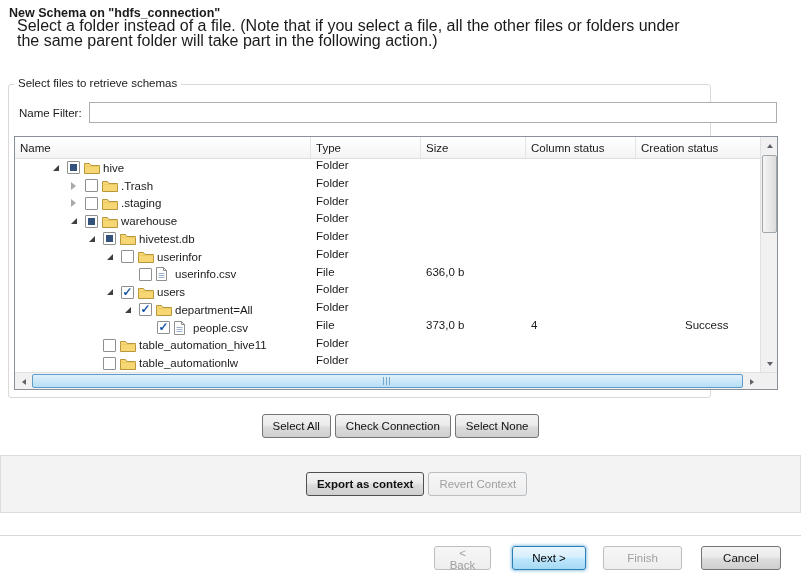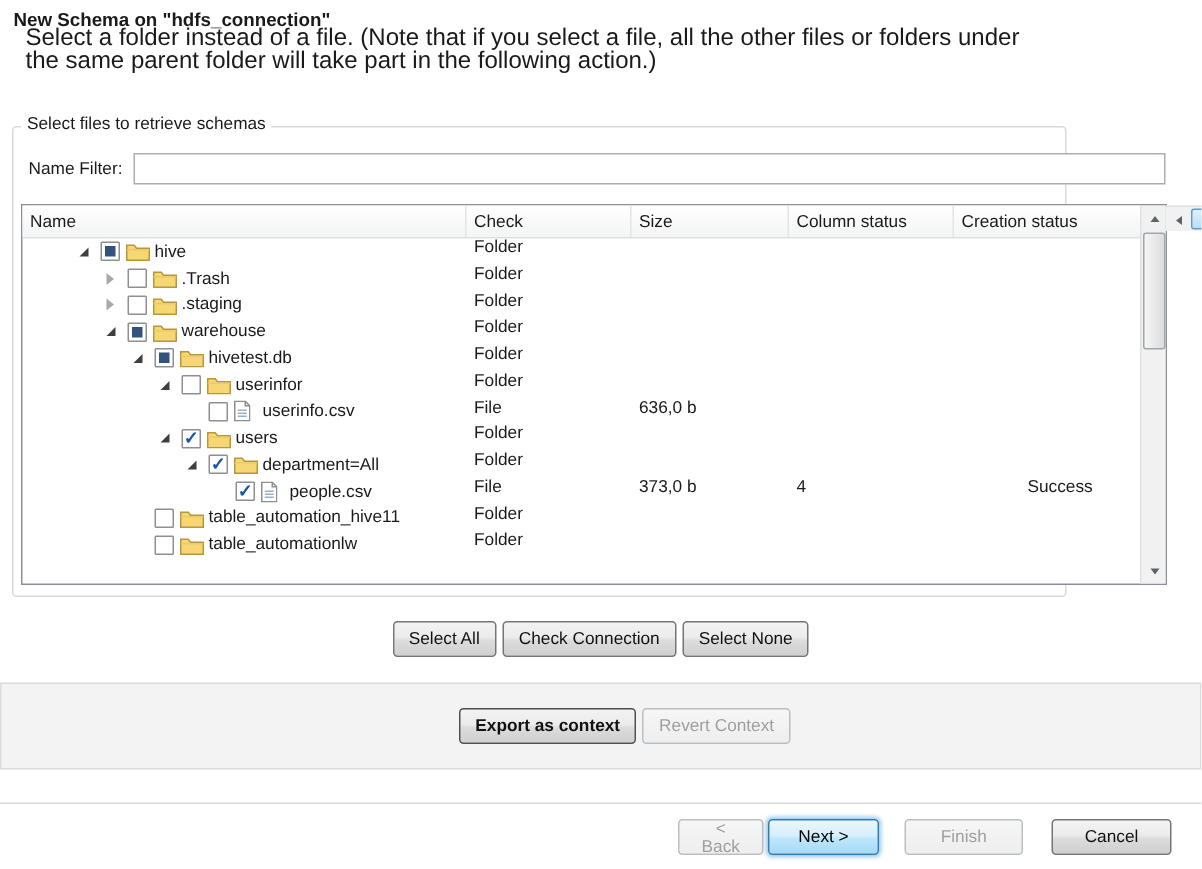--- a/index.html
+++ b/index.html
@@ -15,21 +15,21 @@
   
   .group { position:absolute; left:8px; top:84px; width:703px; height:314px;
            border:1px solid #d9d9d9; border-radius:3px; }
   .group-title { position:absolute; left:5px; top:-8px; background:#fff; padding:0 4px; font-size:11.5px; }
   .filter-label { position:absolute; left:10px; top:22px; font-size:11.5px; }
   .filter-input { position:absolute; left:80px; top:17px; width:688px; height:21px;
                   border:1px solid #abadb3; padding:2px 4px; font:inherit; font-size:11.5px; background:#fff; }
 
   
   .tablec { position:absolute; left:5px; top:51px; width:764px; height:254px;
-            border:1px solid #8a9097; background:#fff; display:flex; flex-direction:row; }
+            border:1px solid #8a9097; background:#fff; display:flex; flex-direction:column; }
   .ttop { display:flex; flex:1; }
   .tmain { width:745px; display:flex; flex-direction:column; }
   .thead { height:22px; display:flex; flex:none;
            background:linear-gradient(#ffffff,#f3f4f5); border-bottom:1px solid #dfdfdf; }
   .th { display:flex; align-items:center; padding-left:5px; border-right:1px solid #e4e4e4; font-size:11.5px; }
   .w-name{width:296px} .w-type{width:110px} .w-size{width:105px} .w-col{width:110px}
   .w-status{flex:1; border-right:none}
   .tbody { flex:1; overflow:hidden; }
   .trow { height:17.75px; display:flex; }
   .cell { font-size:11.5px; white-space:nowrap; overflow:hidden; }
@@ -77,42 +77,42 @@
          border:1px solid #757575; border-radius:3px; color:#111; }
   .win.strong { border-color:#4f4f4f; font-weight:bold;margin-left:32px; }
   .win.disabled { background:linear-gradient(#f6f6f6,#eeeeee); border:1px solid #b9bec2; color:#9f9f9f; }
   .win.default { background:linear-gradient(#eaf6fd,#d7effc 45%,#bde6fd 55%,#a6d9f4);
                  border:1px solid #2c7fb6; box-shadow:0 0 3px 1px rgba(61,149,214,.55); color:#000; }
   .midbar { position:absolute; left:0; top:414px; width:100%; display:flex; justify-content:center; gap:4px; }
   .ctxpanel { position:absolute; left:0; top:455px; width:801px; height:58px; background:#f3f3f3;
               border:1px solid #dcdcdc; display:flex; justify-content:center; align-items:center; gap:4px; }
   .footer-sep { position:absolute; left:0; top:535px; width:801px; height:1px; background:#d8d8d8; }
   .footer { position:absolute; top:546px; right:20px; display:flex; align-items:flex-start; }
-  .footer .b-back{width:57px} .footer .b-next{width:74px;margin-left:3px}
+  .footer .b-back{width:57px} .footer .b-next{width:74px;margin-left:21px}
   .footer .b-finish{width:79px;margin-left:17px} .footer .b-cancel{width:80px;margin-left:19px}
 </style>
 </head>
 <body>
 
 <div class="wizard">
 
   <div class="page-title">New Schema on "hdfs_connection"</div>
   <div class="page-desc">Select a folder instead of a file. (Note that if you select a file, all the other files or folders under the same parent folder will take part in the following action.)</div>
 
   <div class="group">
     <div class="group-title">Select files to retrieve schemas</div>
     <div class="filter-label">Name Filter:</div>
     <input class="filter-input" type="text" value="" style="">
 
     <div class="tablec">
       <div class="ttop">
         <div class="tmain">
           <div class="thead">
             <div class="th w-name">Name</div>
-            <div class="th w-type">Check</div>
+            <div class="th w-type">Type</div>
             <div class="th w-size">Size</div>
             <div class="th w-col">Column status</div>
             <div class="th w-status">Creation status</div>
           </div>
           <div class="tbody" id="tree-rows">
               <div class="trow">
                 <div class="cell c-name">
                   <span class="indent" style="width:38px"></span>
                   <span class="arrow exp"></span>
                   <span class="checkbox filled"></span>

